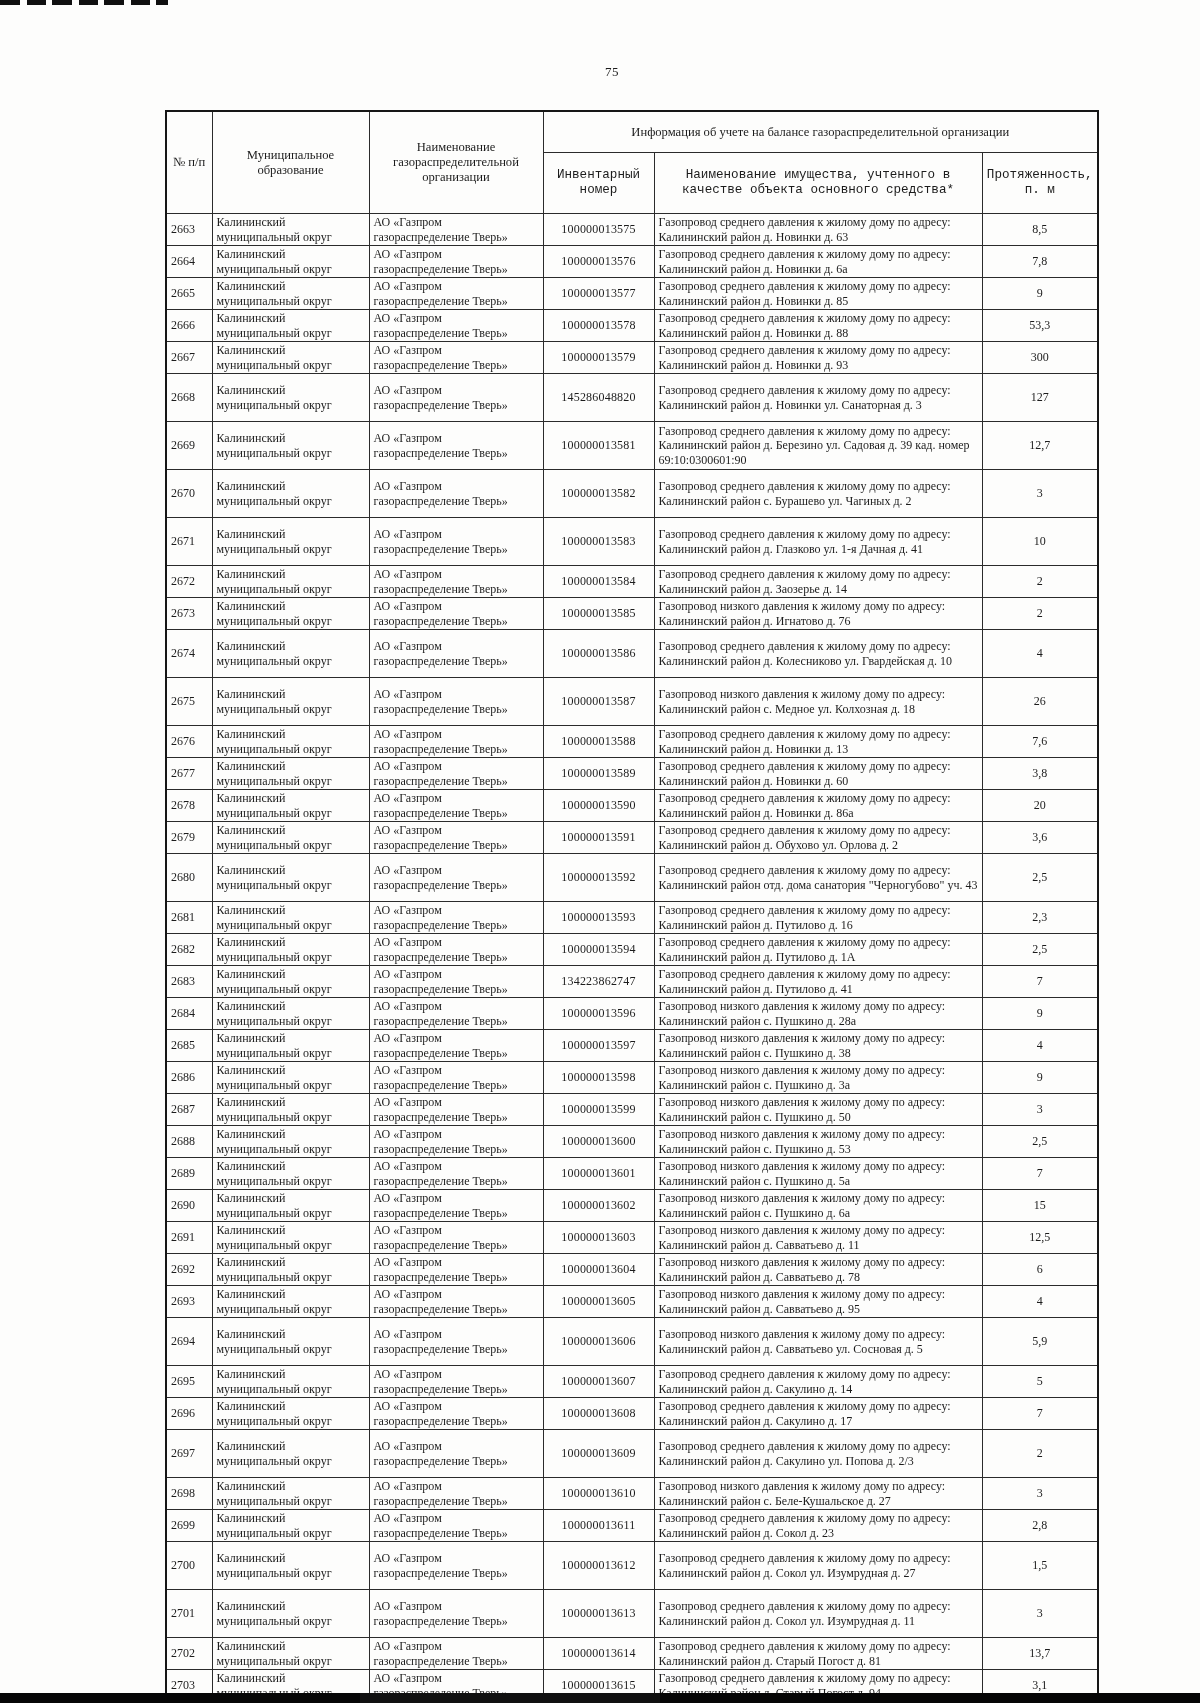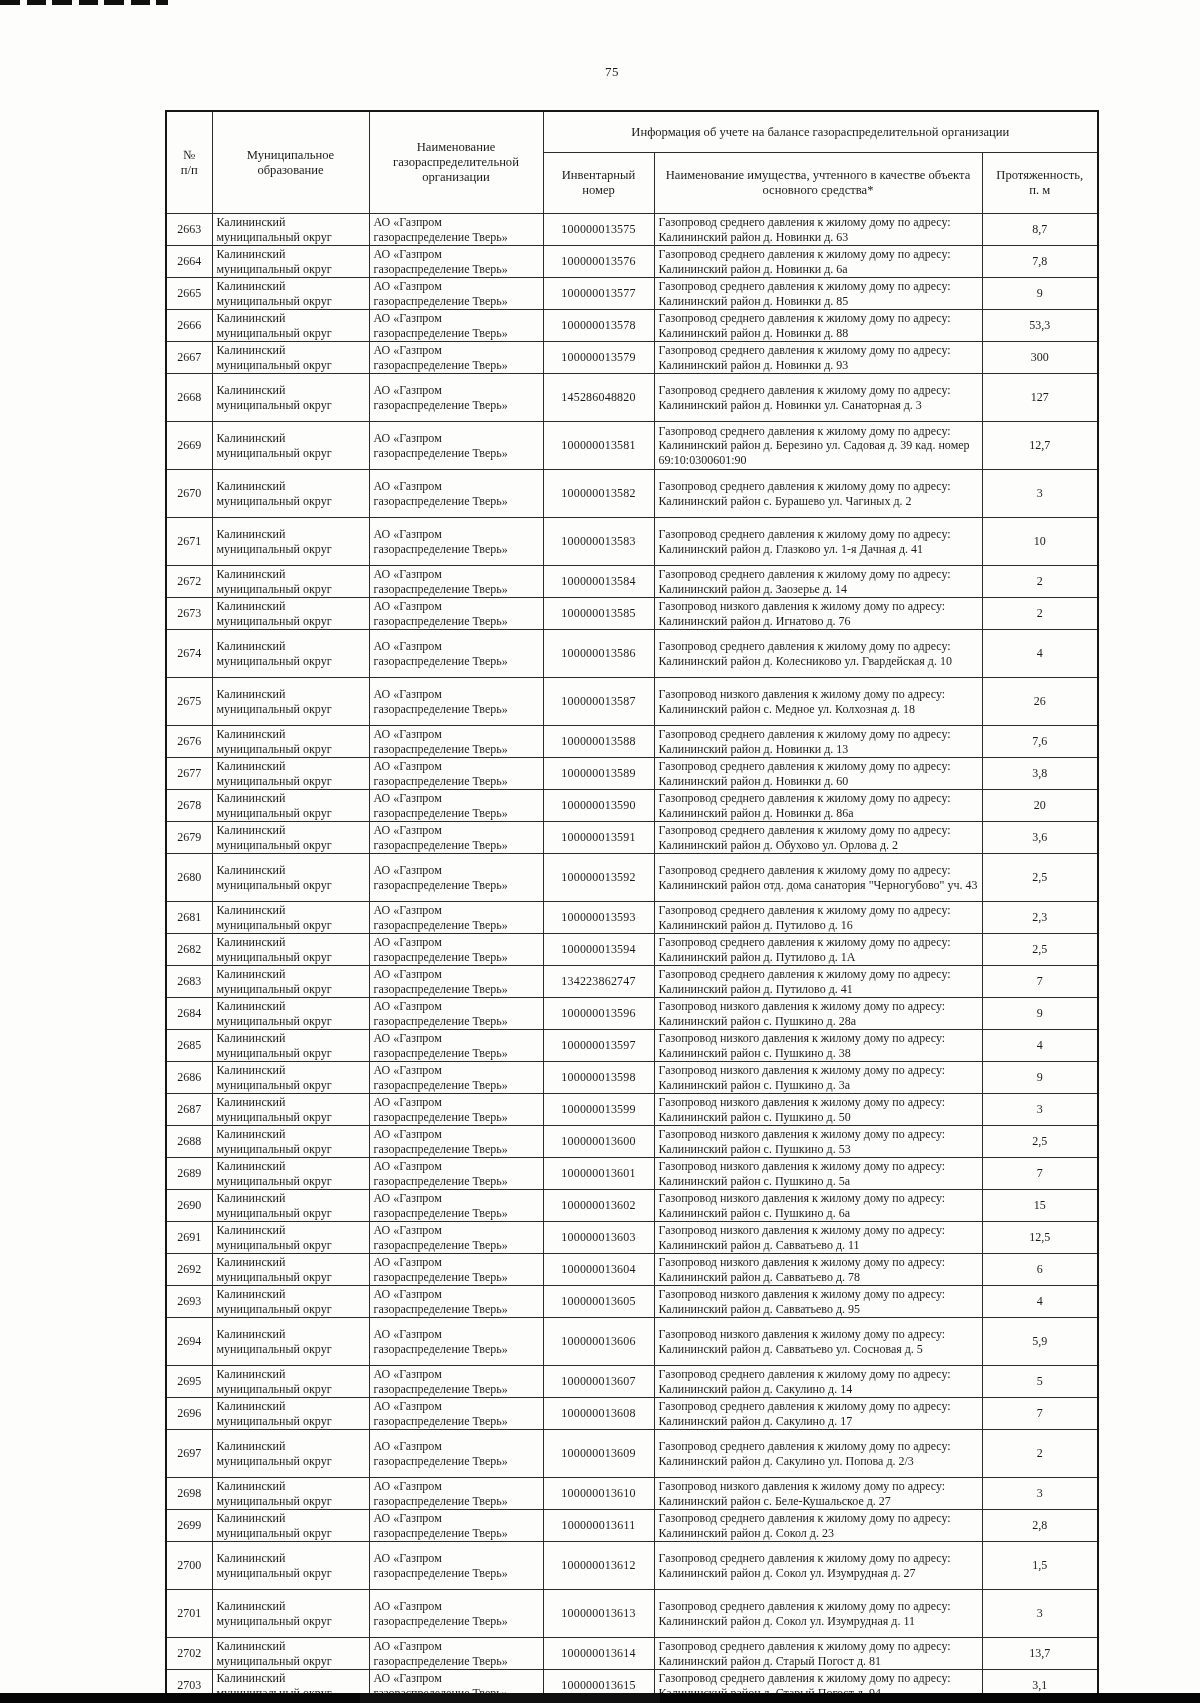--- a/index.html
+++ b/index.html
@@ -41,31 +41,31 @@
     border:1px solid #2b2b2b;
     padding:1px 4px;
     vertical-align:middle;
     overflow:hidden;
   }
   table.doc { border:2px solid #161616; }
   table.doc thead th {
     font-weight:normal;
     font-size:12.6px;
     text-align:center;
-    padding:2px 10px;
+    padding:2px 3px;
   }
   tr.hdr-group th { height:36px; border-bottom:1px solid #2b2b2b; }
-  tr.hdr-sub th { height:56px; }
+  tr.hdr-sub th { height:56px;font-family:Liberation Mono, monospace; }
   col.c-num  { width:46px; }
   col.c-muni { width:157px; }
   col.c-org  { width:174px; }
   col.c-inv  { width:111px; }
   col.c-prop { width:328px; }
   col.c-len  { width:116px; }
-  td.num  { text-align:center; }
+  td.num  { text-align:left; }
   td.muni { text-align:left; padding:1px 9px; }
   td.org  { text-align:left; padding:1px 8px 1px 4px; }
   td.inv  { text-align:center; letter-spacing:0.2px; }
   td.prop { text-align:left; padding:1px 5px; }
   td.len  { text-align:center; }
   tbody tr td { height:29px; }
   tbody tr.tall td { height:45px; }
   
   tbody tr td { border-top-color:#242424; }
 </style>
@@ -105,21 +105,21 @@
             <td class="muni">
               <div>Калининский</div>
               <div>муниципальный округ</div>
             </td>
             <td class="org">
               <div>АО «Газпром</div>
               <div>газораспределение Тверь»</div>
             </td>
             <td class="inv">100000013575</td>
             <td class="prop">Газопровод среднего давления к жилому дому по адресу: Калининский район д. Новинки д. 63</td>
-            <td class="len">8,7</td>
+            <td class="len">8,5</td>
           </tr>
           <tr>
             <td class="num">2664</td>
             <td class="muni">
               <div>Калининский</div>
               <div>муниципальный округ</div>
             </td>
             <td class="org">
               <div>АО «Газпром</div>
               <div>газораспределение Тверь»</div>

